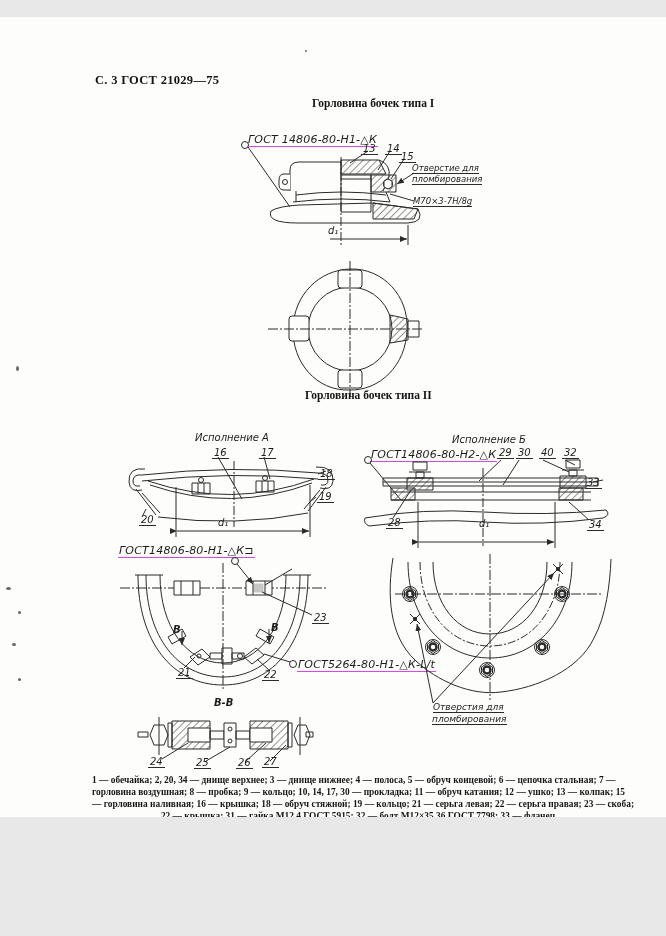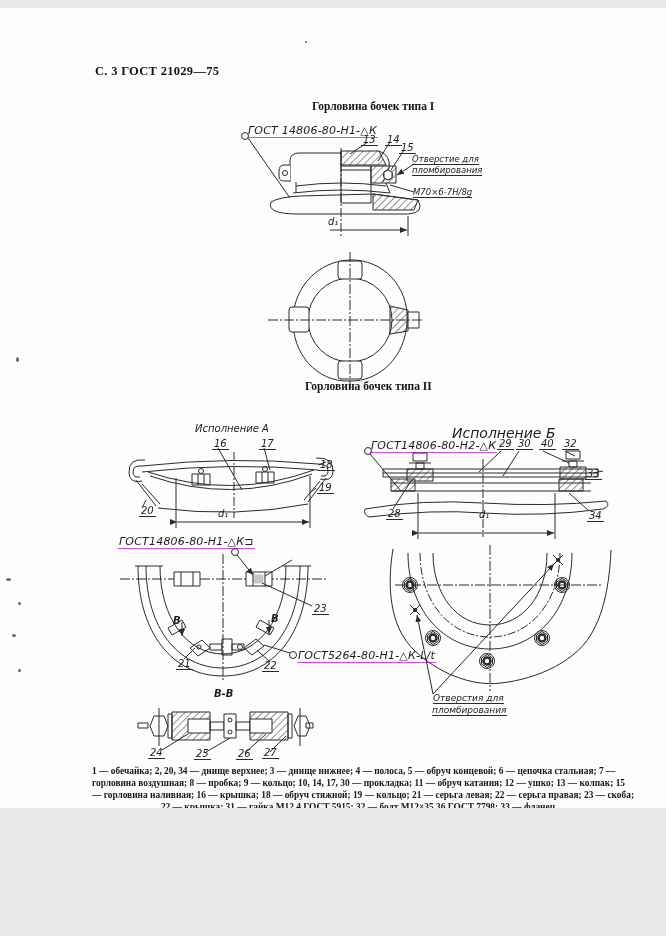--- a/index.html
+++ b/index.html
@@ -1,19 +1,19 @@
 <!DOCTYPE html>
 <html><head>
 <meta charset="utf-8">
 <style>
   html,body{margin:0;padding:0;background:#e8e8e8;}
   .page{
     position:relative;width:666px;height:800px;background:#fdfdfc;
     font-family:"Liberation Serif",serif;color:#141414;overflow:hidden;
-    margin:8px auto;
+    margin:17px auto;
   }
   .abs{position:absolute;}
   .doc-header{font-size:12.5px;font-weight:bold;letter-spacing:.3px;white-space:nowrap;}
   .fig-title{font-size:11.5px;font-weight:bold;white-space:nowrap;}
   .lbl{font-family:"DejaVu Sans",sans-serif;font-style:italic;white-space:nowrap;color:#1c1c1c;}
   .gost{font-size:11px;border-bottom:1px solid #d946ef;padding:0 1px 0px 1px;letter-spacing:.2px;text-align:right;}
   .num{font-size:10px;border-bottom:1px solid #2a2a2a;padding:0 2px;}
   .note{font-size:8.5px;border-bottom:1px solid #2a2a2a;}
   .dim{font-size:10px;}
   .secmark{font-size:10px;font-weight:bold;}
@@ -24,21 +24,21 @@
   svg *{vector-effect:non-scaling-stroke;}
   .speck{position:absolute;background:#666;border-radius:50%;}
 </style>
 </head>
 <body>
 
 <div class="page">
 
   <div class="abs doc-header" style="left:95px;top:56px;">С. 3 ГОСТ 21029—75</div>
 
-  <div class="abs fig-title" style="left:312px;top:92px;text-align:right;">Горловина бочек типа I</div>
+  <div class="abs fig-title" style="left:312px;top:80px;text-align:right;">Горловина бочек типа I</div>
 
   <svg class="abs" style="left:238px;top:112px;" width="292" height="122" viewBox="0 0 292 122" fill="none" stroke="#2a2a2a" stroke-width="1">
     <defs>
       <pattern id="ht1" width="5" height="5" patternUnits="userSpaceOnUse" patternTransform="rotate(45)">
         <line x1="0" y1="0" x2="0" y2="5" stroke="#2a2a2a" stroke-width="1"></line>
       </pattern>
       <marker id="ar1" markerWidth="8" markerHeight="8" refX="7" refY="3" orient="auto">
         <path d="M0,0 L7,3 L0,6 Z" fill="#2a2a2a" stroke="none"></path>
       </marker>
     </defs>
@@ -80,21 +80,21 @@
     <line x1="176" y1="44" x2="159" y2="55" marker-end="url(#ar1)"></line>
     <line x1="176" y1="72" x2="152" y2="65"></line>
   </svg>
 
   <div class="abs lbl gost" style="left:247px;top:116px;">ГОСТ 14806-80-Н1-△К</div>
   <div class="abs lbl num" style="left:361px;top:126px;">13</div>
   <div class="abs lbl num" style="left:385px;top:126px;">14</div>
   <div class="abs lbl num" style="left:399px;top:134px;">15</div>
   <div class="abs lbl note" style="left:412px;top:146px;">Отверстие для</div>
   <div class="abs lbl note" style="left:412px;top:157px;">пломбирования</div>
-  <div class="abs lbl note" style="left:413px;top:179px;">М70×6-7Н/8g</div>
+  <div class="abs lbl note" style="left:413px;top:179px;">М70×3-7Н/8g</div>
   <div class="abs lbl dim" style="left:328px;top:208px;">d₁</div>
 
   <svg class="abs" style="left:262px;top:238px;" width="166" height="148" viewBox="0 0 166 148" fill="none" stroke="#2a2a2a" stroke-width="1">
     <defs>
       <pattern id="ht2" width="5" height="5" patternUnits="userSpaceOnUse" patternTransform="rotate(45)">
         <line x1="0" y1="0" x2="0" y2="5" stroke="#2a2a2a" stroke-width="1"></line>
       </pattern>
     </defs>
     <path d="M88,14 C121,13 147,41 145,75 C144,110 118,136 87,135 C55,136 30,108 31,73 C32,40 57,15 88,14 Z"></path>
     <circle cx="88" cy="74" r="42"></circle>
@@ -158,21 +158,21 @@
     <line x1="198" y1="28" x2="198" y2="80"></line>
     <line x1="65" y1="74" x2="197" y2="74" marker-start="url(#ar3)" marker-end="url(#ar3)"></line>
 
     <line x1="106" y1="0" x2="130" y2="42"></line>
     <line x1="152" y1="0" x2="158" y2="22"></line>
     <line x1="214" y1="14" x2="206" y2="17"></line>
     <line x1="204" y1="40" x2="199" y2="44"></line>
     <line x1="34" y1="52" x2="30" y2="60"></line>
   </svg>
 
-  <div class="abs lbl" style="left:452px;top:417px;font-size:14px;">Исполнение Б</div>
+  <div class="abs lbl" style="left:452px;top:417px;font-size:10px;">Исполнение Б</div>
   <div class="abs lbl gost" style="left:370px;top:431px;">ГОСТ14806-80-Н2-△К</div>
   <div class="abs lbl num" style="left:497px;top:430px;">29</div>
   <div class="abs lbl num" style="left:516px;top:430px;">30</div>
   <div class="abs lbl num" style="left:539px;top:430px;">40</div>
   <div class="abs lbl num" style="left:562px;top:430px;">32</div>
   <div class="abs lbl num" style="left:585px;top:460px;">33</div>
   <div class="abs lbl num" style="left:386px;top:500px;">28</div>
   <div class="abs lbl num" style="left:587px;top:502px;">34</div>
   <div class="abs lbl dim" style="left:479px;top:501px;">d₁</div>
 

